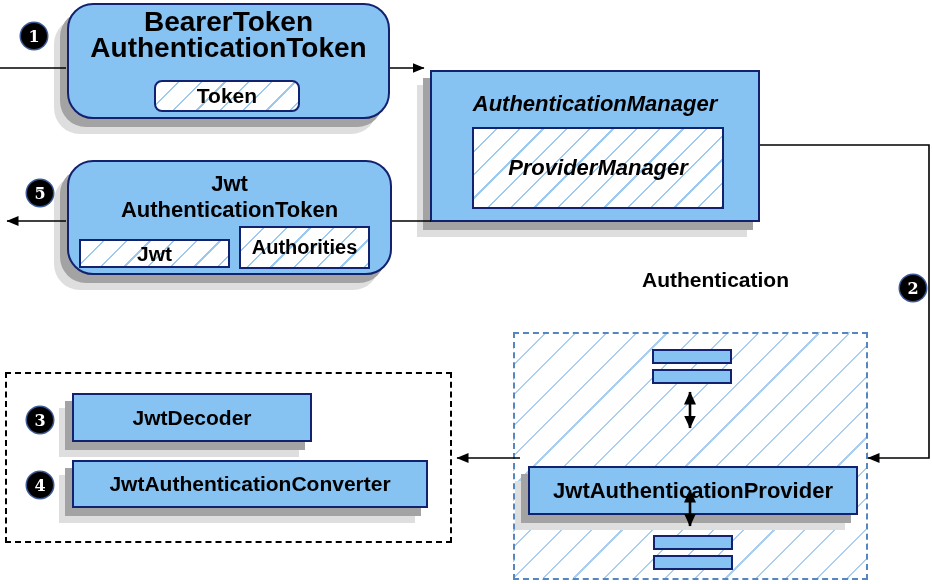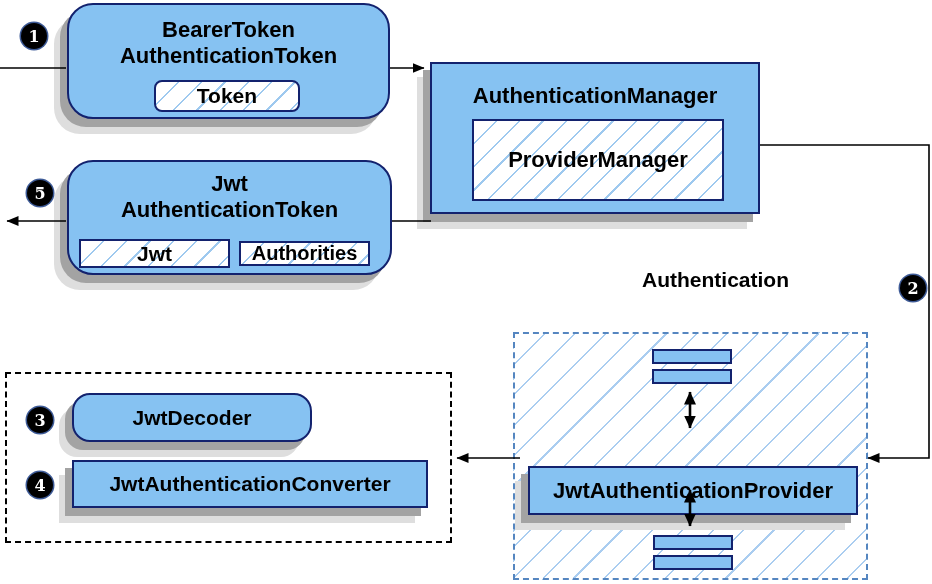--- a/index.html
+++ b/index.html
@@ -21,31 +21,31 @@
   }
   .field{
     position:absolute;box-sizing:border-box;border:2px solid #13226e;
     display:flex;align-items:center;justify-content:center;
     font-weight:bold;z-index:3;
   }
   .btitle{text-align:center;font-weight:bold;line-height:26px;}
   .center-txt{display:flex;align-items:center;justify-content:center;}
   
   #bearer-box{left:67px;top:3px;width:323px;height:116px;}
-  #bearer-box .btitle{padding-top:12px;font-size:22px;}
+  #bearer-box .btitle{padding-top:4px;font-size:28px;}
   #token-field{left:85px;top:75px;width:146px;height:32px;font-size:21px;border-radius:8px;}
 
-  #authmgr-box{left:430px;top:62px;width:330px;height:152px;}
+  #authmgr-box{left:430px;top:70px;width:330px;height:152px;font-style:italic;}
   #authmgr-box .btitle{padding-top:19px;font-size:22px;}
   #providermgr-field{left:40px;top:55px;width:252px;height:82px;font-size:22px;}
 
   #jwttoken-box{left:67px;top:160px;width:325px;height:115px;}
   #jwttoken-box .btitle{padding-top:9px;font-size:22px;}
   #jwt-field{left:10px;top:77px;width:151px;height:29px;font-size:21px;}
-  #authorities-field{left:170px;top:79px;width:131px;height:25px;font-size:20px;align-items:center;}
+  #authorities-field{left:170px;top:64px;width:131px;height:43px;font-size:20px;align-items:center;}
 
   #providers-label{
     position:absolute;left:538px;top:267px;width:355px;
     text-align:center;font-weight:bold;font-size:21px;line-height:25px;z-index:2;
   }
   #providers-container{
     position:absolute;left:513px;top:332px;width:355px;height:248px;box-sizing:border-box;
     border:2px dashed #5586c0;background-color:#fff;
     background-image:repeating-linear-gradient(135deg,rgba(0,0,0,0) 0px,rgba(0,0,0,0) 20px,#aacdf0 20px,#aacdf0 21.5px);
     z-index:1;
@@ -57,21 +57,21 @@
   #bar-top-1{left:652px;top:349px;}
   #bar-top-2{left:652px;top:369px;}
   #bar-bottom-1{left:653px;top:535px;}
   #bar-bottom-2{left:653px;top:555px;}
 
   #provider-box{left:528px;top:434px;width:330px;height:49px;font-size:22px;margin-top:32px;}
   #black-dashed-box{
     position:absolute;left:5px;top:372px;width:447px;height:171px;box-sizing:border-box;
     border:2px dashed #000;z-index:1;
   }
-  #decoder-box{left:72px;top:393px;width:240px;height:49px;font-size:21px;border-radius:18px;}
+  #decoder-box{left:72px;top:393px;width:240px;height:49px;font-size:21px;}
   #converter-box{left:72px;top:460px;width:356px;height:48px;font-size:21px;}
 
   
   .badge{
     position:absolute;width:26px;height:26px;border-radius:50%;
     background:#000;color:#fff;z-index:5;
     display:flex;align-items:center;justify-content:center;
     font:bold 16px "DejaVu Serif",serif;
     box-shadow:0 0 0 1.5px #3d5a96;
   }

